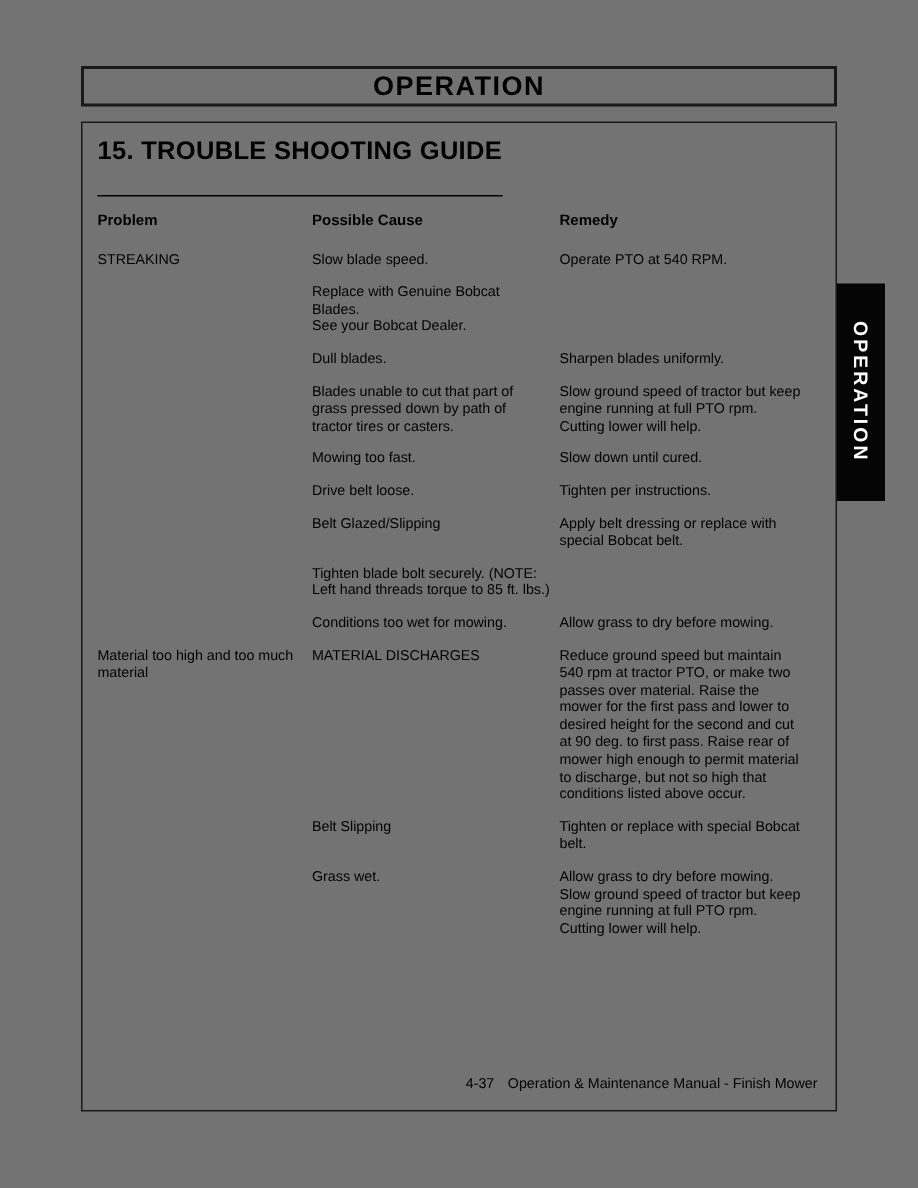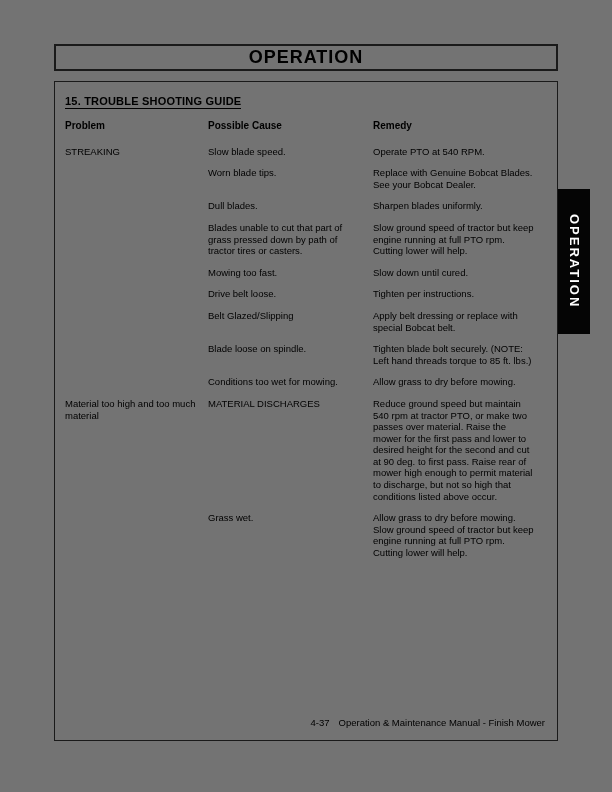--- a/index.html
+++ b/index.html
@@ -29,23 +29,23 @@
     position: absolute;
     left: 54px; top: 81px;
     width: 504px; height: 660px;
     border: 1.5px solid #1a1a1a;
     padding: 9px 10px 0 10px;
   }
 
   .section-title {
     display: inline-block;
     margin-left: 0px;
-    font-size: 11px; font-weight: bold;
+    font-size: 17px; font-weight: bold;
     border-bottom: 1.6px solid #000;
-    padding-bottom: 1px;
+    padding-bottom: 19px;
     letter-spacing: 0.2px;
   }
 
   .ts-table { margin-top: 11px; }
   .ts-row {
     display: grid;
     grid-template-columns: 143px 165px 1fr;
     margin-bottom: 10px;
   }
   .ts-head { margin-bottom: 14px; }
@@ -102,21 +102,20 @@
       </div>
 
       <div class="ts-row">
         <div class="cell">STREAKING</div>
         <div class="cell">Slow blade speed.</div>
         <div class="cell">Operate PTO at 540 RPM.</div>
       </div>
 
       <div class="ts-row">
         <div class="cell"></div>
-        <div class="cell">Worn blade tips.</div>
         <div class="cell">Replace with Genuine Bobcat Blades.
 See your Bobcat Dealer.</div>
       </div>
 
       <div class="ts-row">
         <div class="cell"></div>
         <div class="cell">Dull blades.</div>
         <div class="cell">Sharpen blades uniformly.</div>
       </div>
 
@@ -144,21 +143,20 @@
 
       <div class="ts-row">
         <div class="cell"></div>
         <div class="cell">Belt Glazed/Slipping</div>
         <div class="cell">Apply belt dressing or replace with
 special Bobcat belt.</div>
       </div>
 
       <div class="ts-row">
         <div class="cell"></div>
-        <div class="cell">Blade loose on spindle.</div>
         <div class="cell">Tighten blade bolt securely. (NOTE:
 Left hand threads torque to 85 ft. lbs.)</div>
       </div>
 
       <div class="ts-row">
         <div class="cell"></div>
         <div class="cell">Conditions too wet for mowing.</div>
         <div class="cell">Allow grass to dry before mowing.</div>
       </div>
 
@@ -170,20 +168,26 @@
 540 rpm at tractor PTO, or make two
 passes over material. Raise the
 mower for the first pass and lower to
 desired height for the second and cut
 at 90 deg. to first pass. Raise rear of
 mower high enough to permit material
 to discharge, but not so high that
 conditions listed above occur.</div>
       </div>
 
+      <div class="ts-row">
+        <div class="cell"></div>
+        <div class="cell">Belt Slipping</div>
+        <div class="cell">Tighten or replace with special Bobcat
+belt.</div>
+      </div>
 
       <div class="ts-row">
         <div class="cell"></div>
         <div class="cell">Grass wet.</div>
         <div class="cell">Allow grass to dry before mowing.
 Slow ground speed of tractor but keep
 engine running at full PTO rpm.
 Cutting lower will help.</div>
       </div>
 

